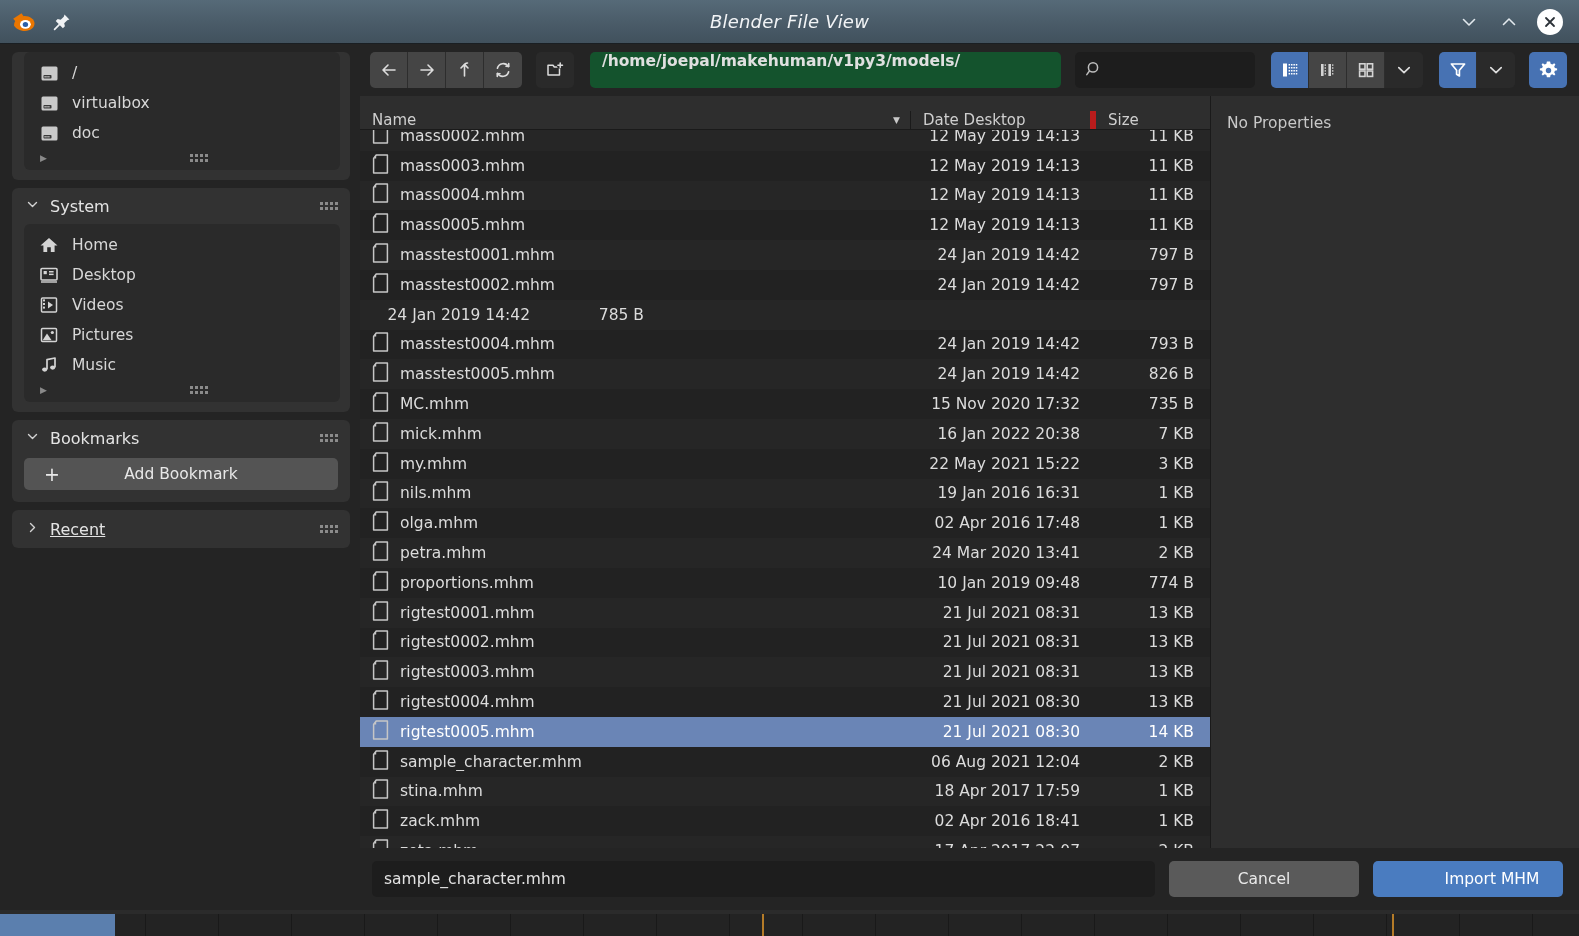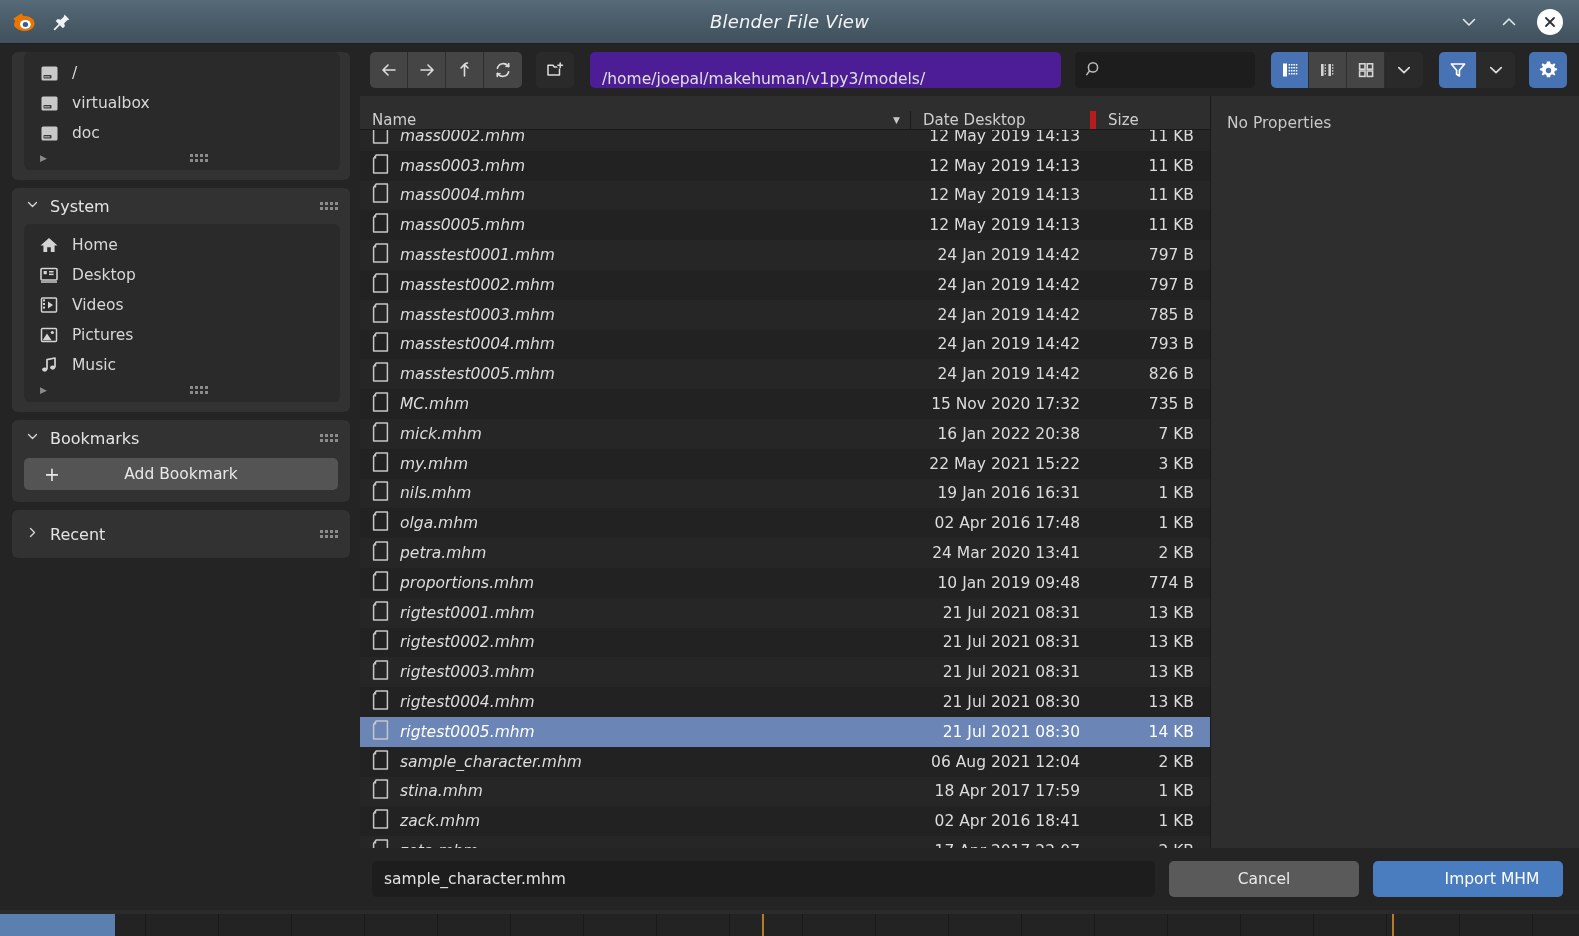--- a/index.html
+++ b/index.html
@@ -99,21 +99,21 @@
     display: flex; align-items: center; height: 20px; padding-left: 16px; position: relative;
   }
   .tri-right { color: #8a8a8a; font-size: 9px; }
   .panel-footer .grip { position: absolute; left: 166px; margin-left: 0; }
   .add-bookmark {
     margin: 2px 12px 12px 12px; height: 32px; border-radius: 5px;
     background: #545454; color: #e8e8e8; font-size: 15.5px;
     display: flex; align-items: center; justify-content: center; position: relative;
   }
   .add-bookmark .plus { position: absolute; left: 20px; font-size: 19px; line-height: 1; }
-  .panel.collapsed .panel-header { height: 48px; }
+  .panel.collapsed .panel-header { height: 38px; text-decoration: underline; }
 
   
   .main { flex: 1; display: flex; flex-direction: column; min-width: 0; }
 
   
   .toolbar {
     height: 52px; display: flex; align-items: center; gap: 0;
     padding: 0 12px 0 10px;
   }
   .btn-group { display: flex; border-radius: 5px; overflow: hidden; }
@@ -121,23 +121,23 @@
     width: 38px; height: 36px; background: #454545; color: #dcdcdc;
     display: flex; align-items: center; justify-content: center;
     border-right: 1px solid #2d2d2d; font-size: 17px;
   }
   .btn-group .tbtn:last-child { border-right: none; }
   .tbtn.solo { border-radius: 5px; margin-left: 14px; border-right: none; }
   .tbtn.active { background: #4772b3; color: #fff; }
   .tbtn.dark { background: #2a2a2a; }
   .path-field {
     flex: 1; height: 36px; margin-left: 16px; border-radius: 5px;
-    background: #4c1d95; color: #e0e0e0; font-size: 15.5px;
-    display: flex; align-items: flex-end; padding: 0 12px;
-    min-width: 0; overflow: hidden; white-space: nowrap;
+    background: #14532d; color: #e0e0e0; font-size: 15.5px;
+    display: flex; align-items: flex-start; padding: 0 12px;
+    min-width: 0; overflow: hidden; white-space: nowrap; font-weight: bold;
   }
   .search-field {
     width: 180px; height: 36px; margin-left: 14px; border-radius: 5px;
     background: #1d1d1d; display: flex; align-items: center; padding: 0 10px; gap: 8px;
     color: #9a9a9a; font-size: 14px;
   }
   .search-field .sval { flex: 1; overflow: hidden; white-space: nowrap; }
 
   
   .filearea { flex: 1; display: flex; min-height: 0; }
@@ -156,21 +156,21 @@
     flex: 1; overflow: hidden; background: #232323; position: relative;
   }
   .rowlist { position: absolute; left: 0; right: 0; top: -9px; }
   .frow {
     display: flex; align-items: center; height: 29.8px;
     color: #dcdcdc; font-size: 15.5px;
   }
   .frow:nth-child(odd)  { background: #262626; }
   .frow:nth-child(even) { background: #222222; }
   .frow.sel { background: #6a85b6 !important; color: #ffffff; }
-  .fr-name { flex: 1; display: flex; align-items: center; gap: 11px; padding-left: 12px; min-width: 0; font-style: italic; }
+  .fr-name { flex: 1; display: flex; align-items: center; gap: 11px; padding-left: 12px; min-width: 0; }
   .fr-name span { overflow: hidden; white-space: nowrap; text-overflow: ellipsis; }
   .fr-date { width: 180px; padding-right: 10px; text-align: right; }
   .fr-size { width: 120px; padding-right: 16px; text-align: right; }
 
   .doc-icon { width: 17px; height: 20px; flex: 0 0 17px; }
 
   
   .props {
     width: 369px; flex: 0 0 369px; background: #2e2e2e;
     border-left: 1px solid #1a1a1a; padding: 18px 0 0 16px;
@@ -661,27 +661,20 @@
                     <span><svg class="doc-icon" viewBox="0 0 17 20">
                         <path d="M4.2 1 L15.4 1 L15.4 19 L1.6 19 L1.6 4.4 Z" fill="none" stroke="#c6c6c6" stroke-width="1.5" stroke-linejoin="round"></path>
                         <path d="M4.2 1 L4.2 4.4 L1.6 4.4 Z" fill="#c6c6c6"></path>
                       </svg></span>
                     <span>masstest0002.mhm</span>
                   </div>
                   <div class="fr-date">24 Jan 2019 14:42</div>
                   <div class="fr-size">797 B</div>
                 </div>
                 <div class="frow">
-                  <div class="fr-name">
-                    <span><svg class="doc-icon" viewBox="0 0 17 20">
-                        <path d="M4.2 1 L15.4 1 L15.4 19 L1.6 19 L1.6 4.4 Z" fill="none" stroke="#c6c6c6" stroke-width="1.5" stroke-linejoin="round"></path>
-                        <path d="M4.2 1 L4.2 4.4 L1.6 4.4 Z" fill="#c6c6c6"></path>
-                      </svg></span>
-                    <span>masstest0003.mhm</span>
-                  </div>
                   <div class="fr-date">24 Jan 2019 14:42</div>
                   <div class="fr-size">785 B</div>
                 </div>
                 <div class="frow">
                   <div class="fr-name">
                     <span><svg class="doc-icon" viewBox="0 0 17 20">
                         <path d="M4.2 1 L15.4 1 L15.4 19 L1.6 19 L1.6 4.4 Z" fill="none" stroke="#c6c6c6" stroke-width="1.5" stroke-linejoin="round"></path>
                         <path d="M4.2 1 L4.2 4.4 L1.6 4.4 Z" fill="#c6c6c6"></path>
                       </svg></span>
                     <span>masstest0004.mhm</span>

